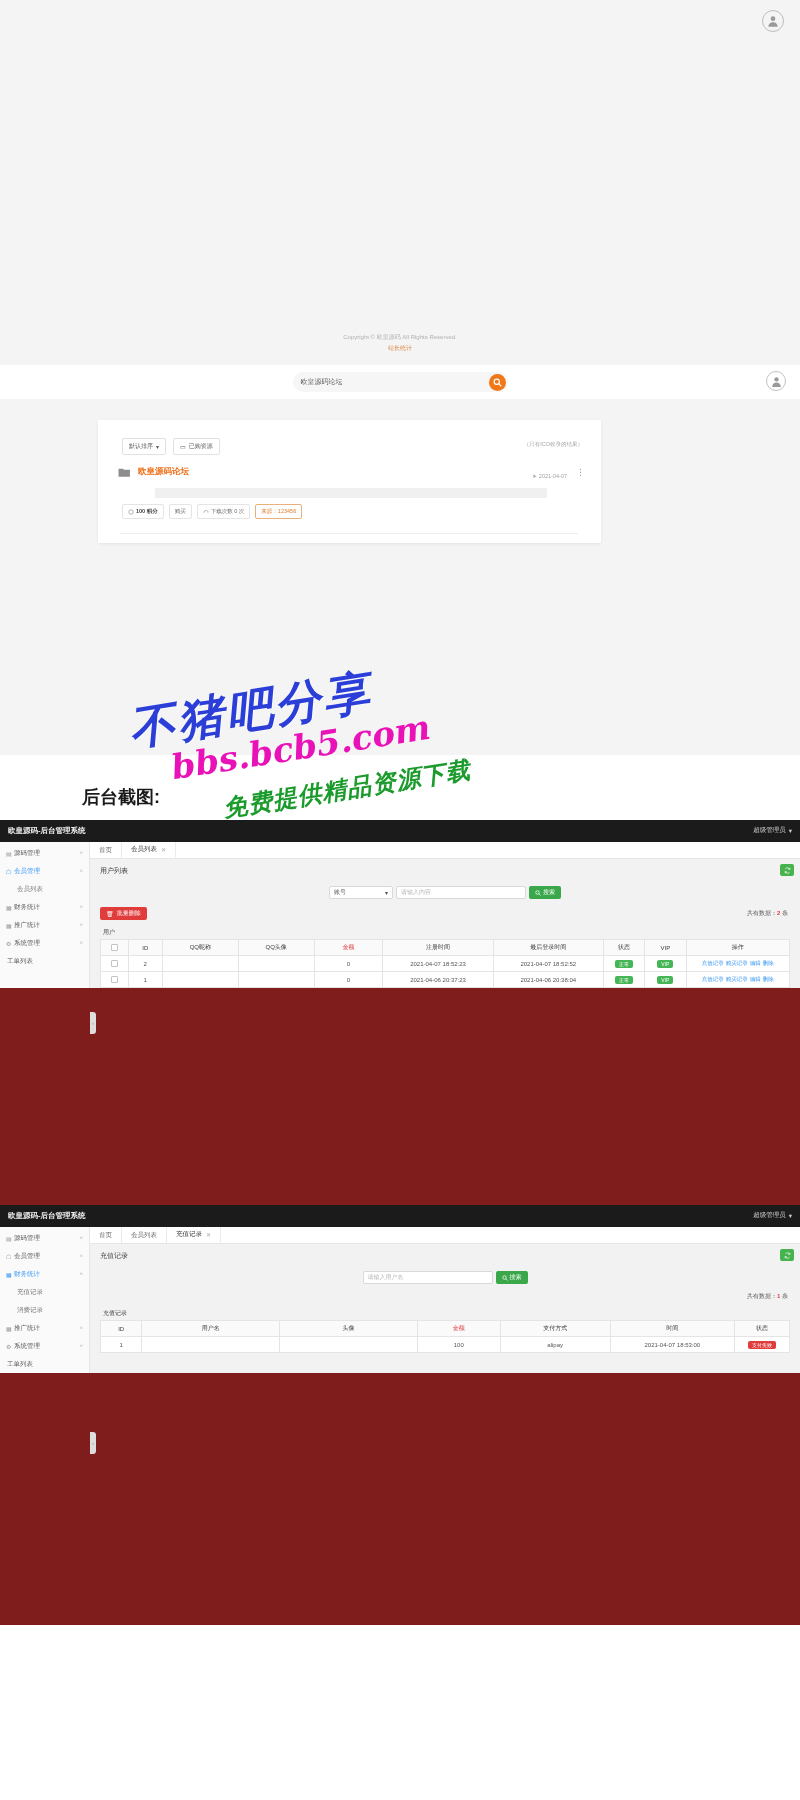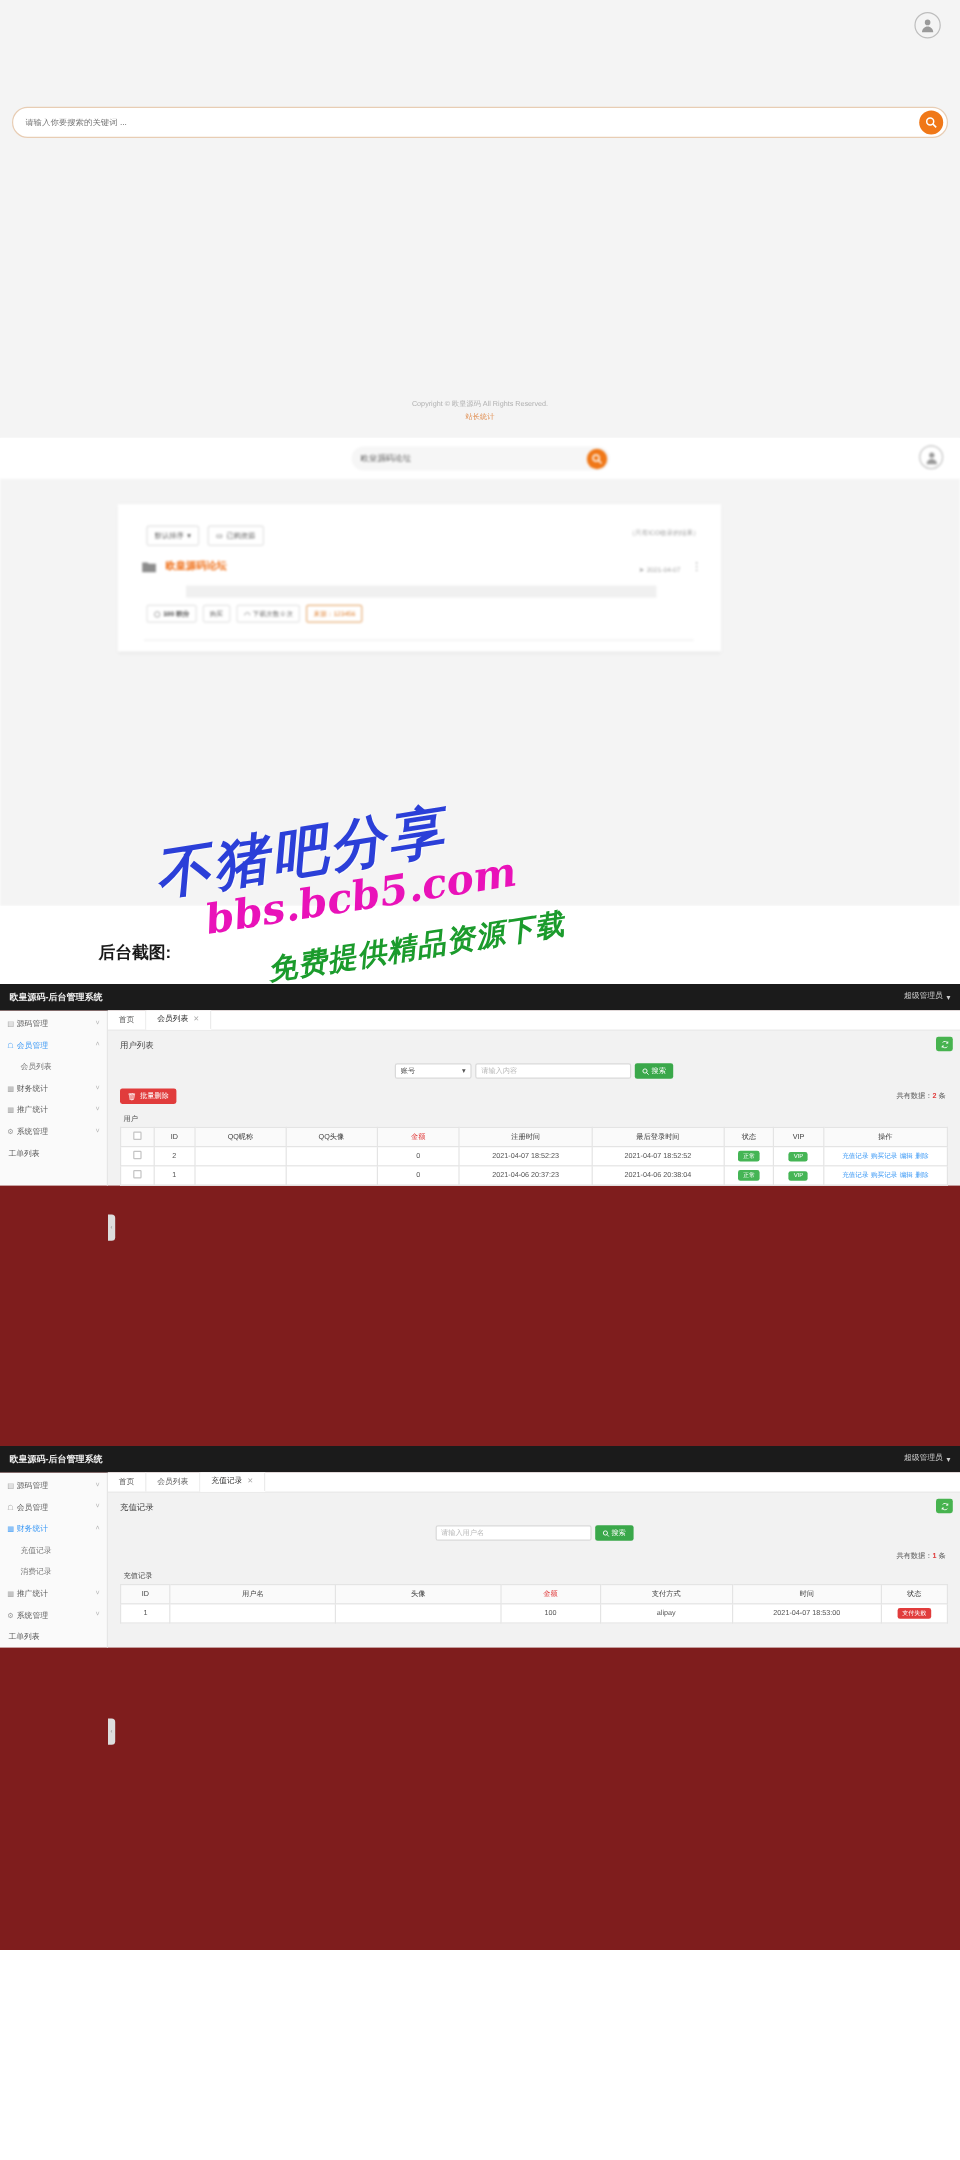--- a/index.html
+++ b/index.html
@@ -183,21 +183,21 @@
     letter-spacing: 1px;
   }
 
   
   .caption {
     width: 800px; height: 65px;
     background: #fff; position: relative;
   }
   .caption span {
     position: absolute; left: 82px; top: 30px;
-    font-size: 14px; font-weight: bold; color: #1a1a1a;
+    font-size: 18px; font-weight: bold; color: #1a1a1a;
   }
 
   
   .admin {
     width: 800px; background: #7f1d1d;
     position: relative; overflow: hidden;
   }
   .admin-head {
     height: 22px; background: #1b1b1b;
     display: flex; align-items: center;
@@ -320,29 +320,20 @@
 </style>
 </head>
 <body>
 
 <div class="front1">
   <div class="f1-avatar">
     <svg viewBox="0 0 24 24" fill="currentColor">
         <circle cx="12" cy="8" r="4"></circle>
         <path d="M4 22c0-4.4 3.6-8 8-8s8 3.6 8 8z"></path>
       </svg>
-  </div>
-  <div class="f1-searchwrap">
-    <input type="text" placeholder="请输入你要搜索的关键词 ..." style="">
-    <div class="f1-searchbtn">
-      <svg viewBox="0 0 24 24" fill="none" stroke="currentColor" stroke-width="3">
-          <circle cx="10" cy="10" r="7"></circle>
-          <line x1="15" y1="15" x2="22" y2="22"></line>
-        </svg>
-    </div>
   </div>
   <div class="f1-copy">
     <div>Copyright © 欧皇源码 All Rights Reserved.</div>
     <div class="lnk">站长统计</div>
   </div>
 </div>
 
 <div class="front2">
   <div class="f2-top">
     <div class="f2-searchwrap">

